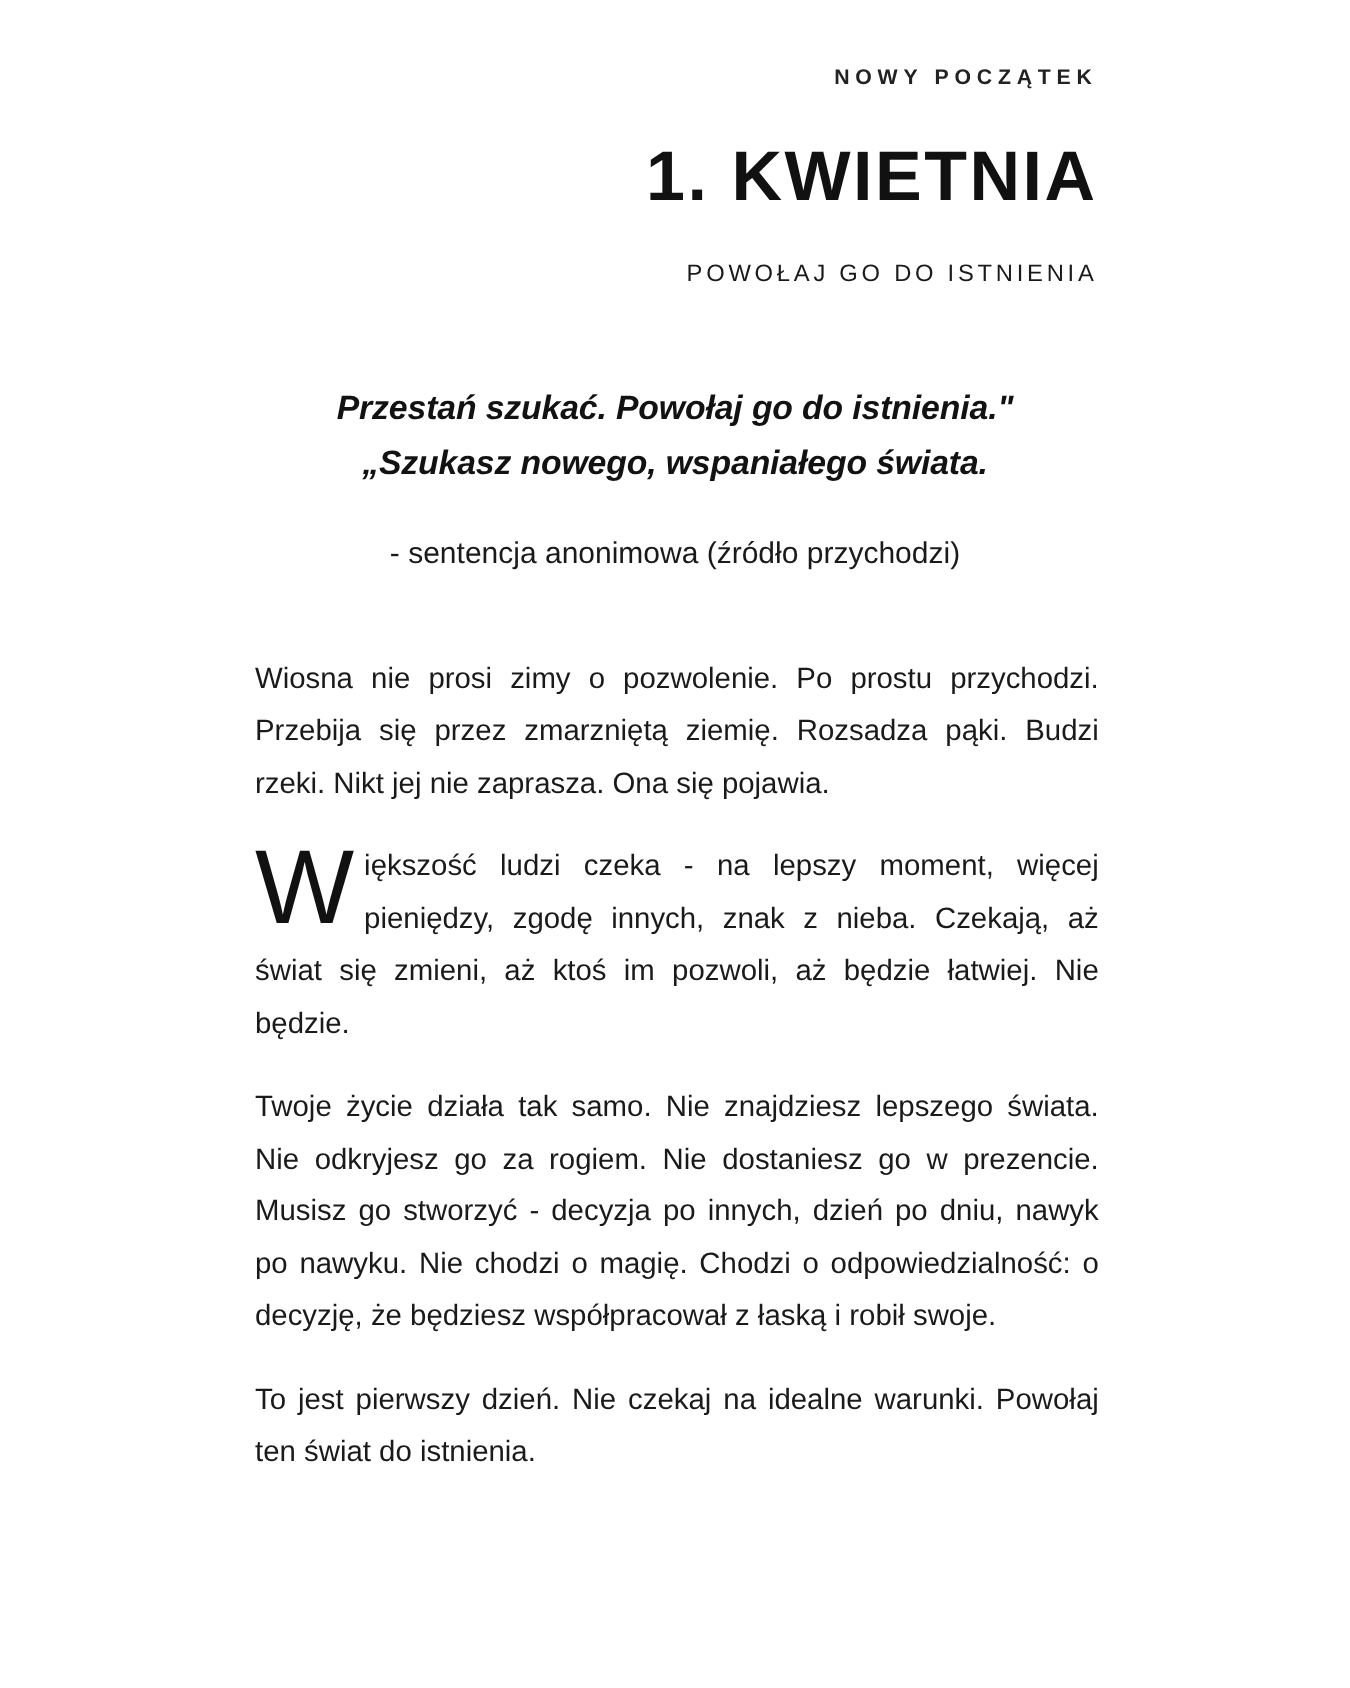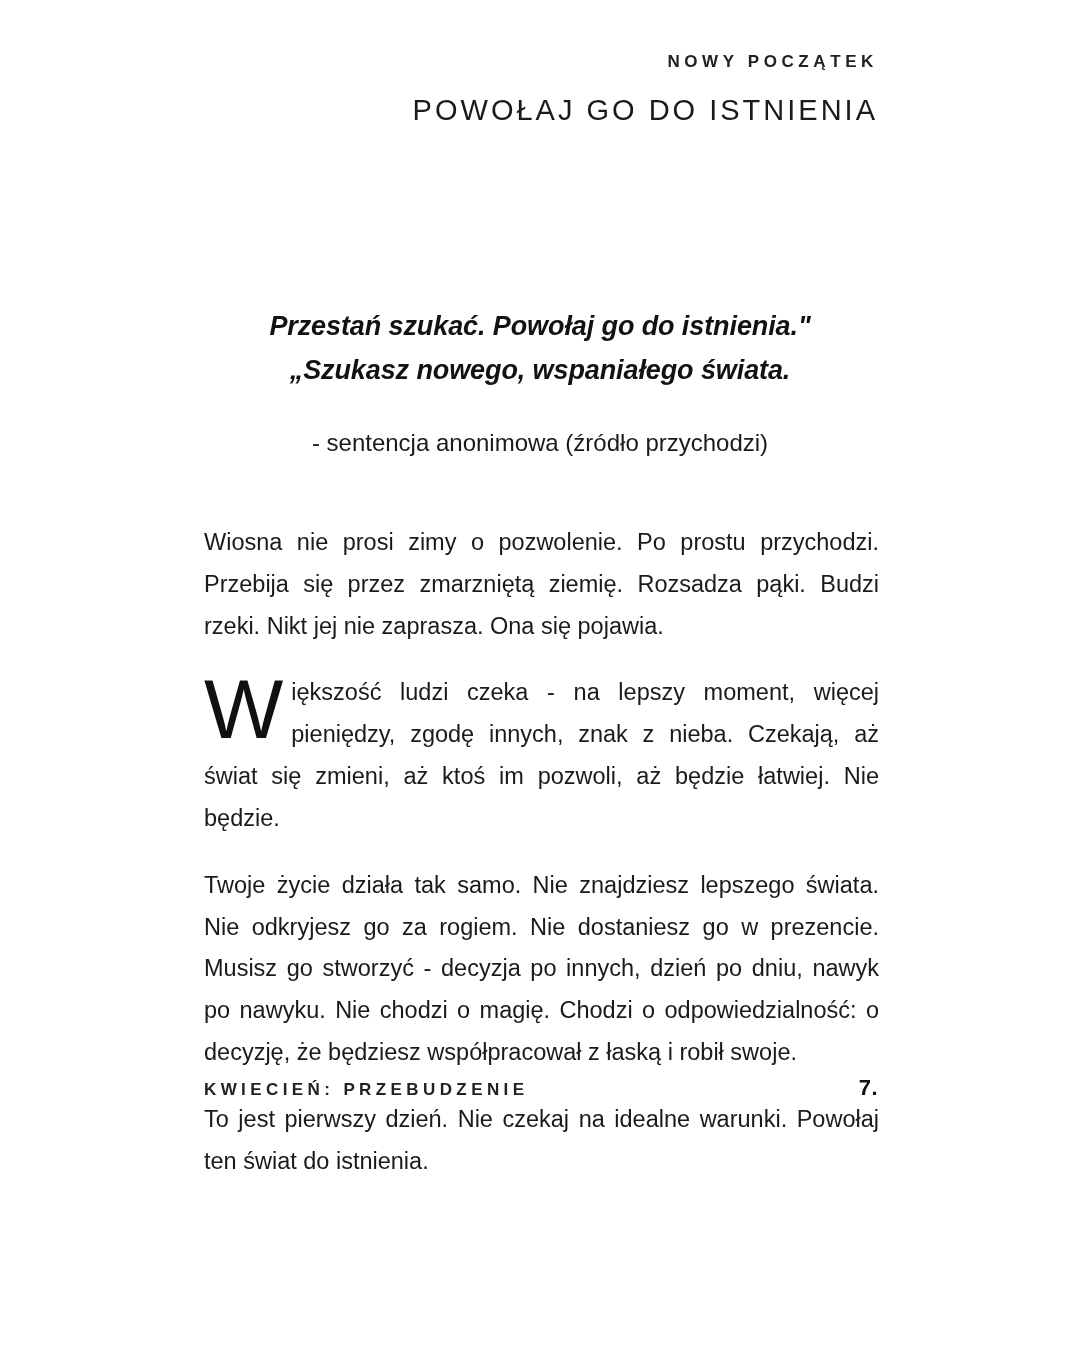--- a/index.html
+++ b/index.html
@@ -47,21 +47,21 @@
     font-size: 56px;
     font-weight: 700;
     letter-spacing: 2.0px;
     line-height: 1.05;
     color: #111111;
     white-space: nowrap;
   }
 
   .chapter-subtitle {
     margin-top: 22px;
-    font-size: 29px;
+    font-size: 19px;
     font-weight: 400;
     letter-spacing: 3.0px;
     line-height: 1.15;
     color: #1a1a1a;
     white-space: nowrap;
   }
 
   
   .quote-block {
     position: absolute;
@@ -146,34 +146,31 @@
     white-space: nowrap;
   }
 </style>
 </head>
 <body>
 
 <div class="page">
 
   <div class="header-block">
     <div class="running-head">NOWY POCZĄTEK</div>
+    <h1 class="chapter-title">1. KWIETNIA</h1>
     <h2 class="chapter-subtitle">POWOŁAJ GO DO ISTNIENIA</h2>
   </div>
 
   <div class="quote-block">
     <div class="quote-line">Przestań szukać. Powołaj go do istnienia."</div>
     <div class="quote-line">„Szukasz nowego, wspaniałego świata.</div>
     <div class="quote-attribution">- sentencja anonimowa (źródło przychodzi)</div>
   </div>
 
   <div class="body-block">
     <p class="body-paragraph">Wiosna nie prosi zimy o pozwolenie. Po prostu przychodzi. Przebija się przez zmarzniętą ziemię. Rozsadza pąki. Budzi rzeki. Nikt jej nie zaprasza. Ona się pojawia.</p>
     <p class="body-paragraph has-dropcap">Większość ludzi czeka - na lepszy moment, więcej pieniędzy, zgodę innych, znak z nieba. Czekają, aż świat się zmieni, aż ktoś im pozwoli, aż będzie łatwiej. Nie będzie.</p>
     <p class="body-paragraph">Twoje życie działa tak samo. Nie znajdziesz lepszego świata. Nie odkryjesz go za rogiem. Nie dostaniesz go w prezencie. Musisz go stworzyć - decyzja po innych, dzień po dniu, nawyk po nawyku. Nie chodzi o magię. Chodzi o odpowiedzialność: o decyzję, że będziesz współpracował z łaską i robił swoje.</p>
     <p class="body-paragraph">To jest pierwszy dzień. Nie czekaj na idealne warunki. Powołaj ten świat do istnienia.</p>
   </div>
 
-  <div class="footer-block">
-    <div class="footer-section">KWIECIEŃ: PRZEBUDZENIE</div>
-    <div class="footer-page-number">7.</div>
-  </div>
 
 </div>
 
 </body></html>

